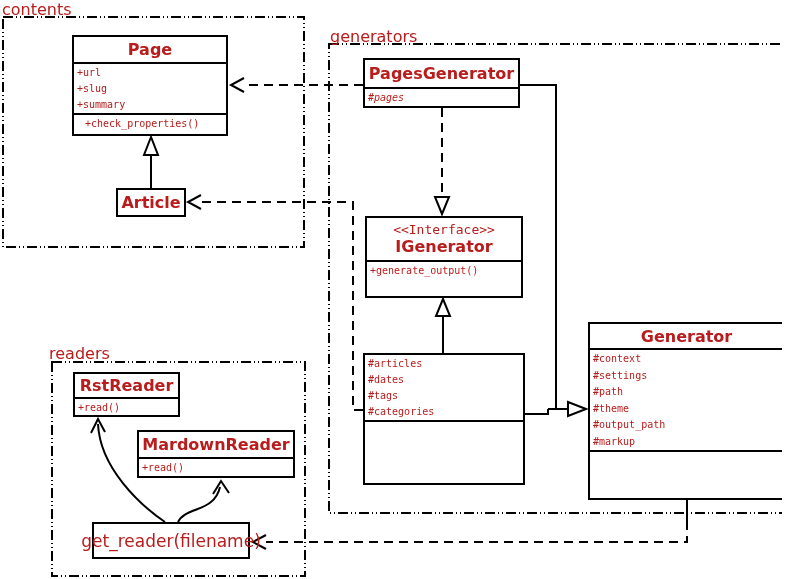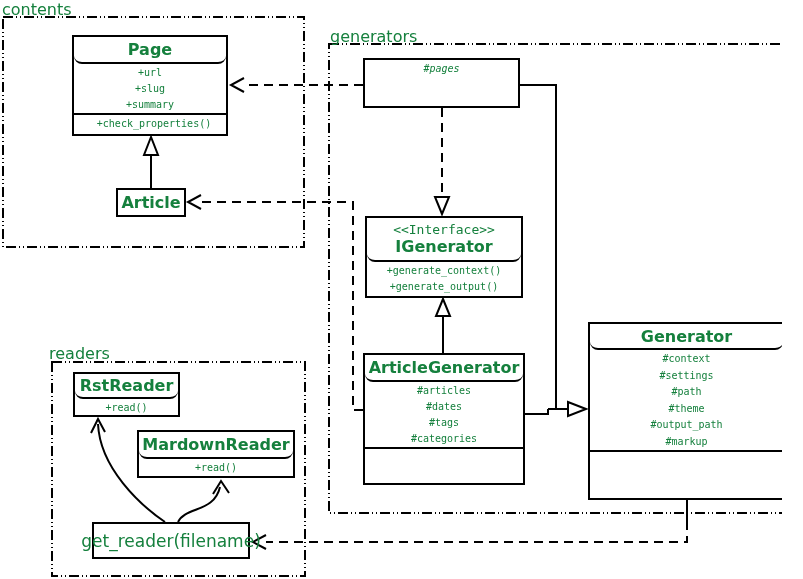--- a/index.html
+++ b/index.html
@@ -1,23 +1,23 @@
 <!DOCTYPE html>
 <html><head>
 <meta charset="utf-8">
 <style>
   html,body{margin:0;padding:0;background:#fff;}
   .stage{position:relative;width:782px;height:579px;background:#fff;overflow:hidden;
-         font-family:"DejaVu Sans",sans-serif;color:#15803d;text-align:center;}
+         font-family:"DejaVu Sans",sans-serif;color:#b91c1c;}
   svg.edges{position:absolute;left:0;top:0;z-index:1;}
   .pkg-label{position:absolute;z-index:3;font-size:16px;line-height:17px;background:transparent;}
   .uml{position:absolute;z-index:2;background:#fff;border:2px solid #000;box-sizing:border-box;
        display:flex;flex-direction:column;overflow:hidden;}
   .uml .t{flex:none;display:flex;flex-direction:column;align-items:center;justify-content:center;
-          font-weight:bold;font-size:16px;line-height:19px;box-sizing:border-box;border-radius:8px;}
+          font-weight:bold;font-size:16px;line-height:19px;box-sizing:border-box;}
   .uml .sep{border-bottom:2px solid #000;}
   .uml .comp{flex:none;box-sizing:border-box;padding:1px 3px;
              font-family:"DejaVu Sans Mono",monospace;font-size:10px;line-height:16px;}
   .uml .comp div{white-space:pre;}
   .stereo{font-family:"DejaVu Sans Mono",monospace;font-size:13px;font-weight:normal;line-height:15px;}
   .plainbox{position:absolute;z-index:2;background:#fff;border:2px solid #000;box-sizing:border-box;
             display:flex;align-items:center;justify-content:center;font-size:17px;}
 </style>
 </head>
 <body>
@@ -77,38 +77,37 @@
     <div class="comp" style="flex:1;margin-left:8px;">
       <div>+check_properties()</div>
     </div>
   </div>
 
   <div class="uml" style="left:116px;top:188px;width:70px;height:29px;">
     <div class="t" style="flex:1;">Article</div>
   </div>
 
   <div class="uml" style="left:363px;top:58px;width:157px;height:50px;">
+    <div class="t sep" style="height:29px;">PagesGenerator</div>
     <div class="comp" style="flex:1;font-style:italic;">
       <div>#pages</div>
     </div>
   </div>
 
   <div class="uml" style="left:365px;top:216px;width:158px;height:82px;">
     <div class="t sep" style="height:44px;">
       <div class="stereo">&lt;&lt;Interface&gt;&gt;</div>
       <div>IGenerator</div>
     </div>
     <div class="comp" style="flex:1;">
-      <div>+generate_context()</div>
       <div>+generate_output()</div>
     </div>
   </div>
 
   <div class="uml" style="left:363px;top:353px;width:162px;height:132px;">
-    <div class="t sep" style="height:27px;">ArticleGenerator</div>
     <div class="comp sep" style="height:67px;">
       <div>#articles</div>
       <div>#dates</div>
       <div>#tags</div>
       <div>#categories</div>
     </div>
   </div>
 
   <div class="uml" style="left:588px;top:322px;width:197px;height:178px;">
     <div class="t sep" style="height:26px;">Generator</div>

